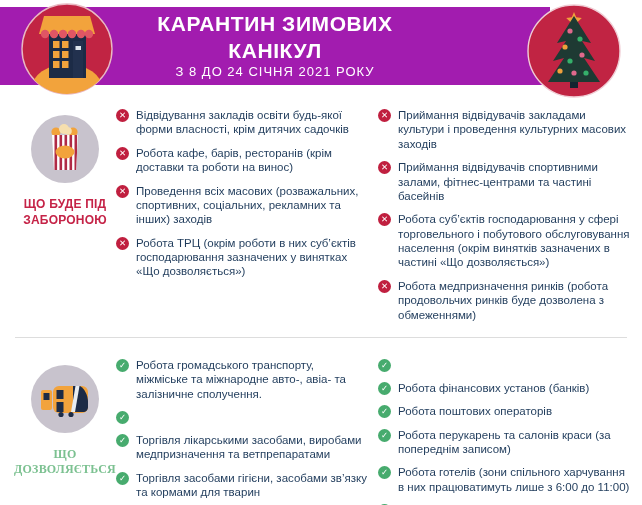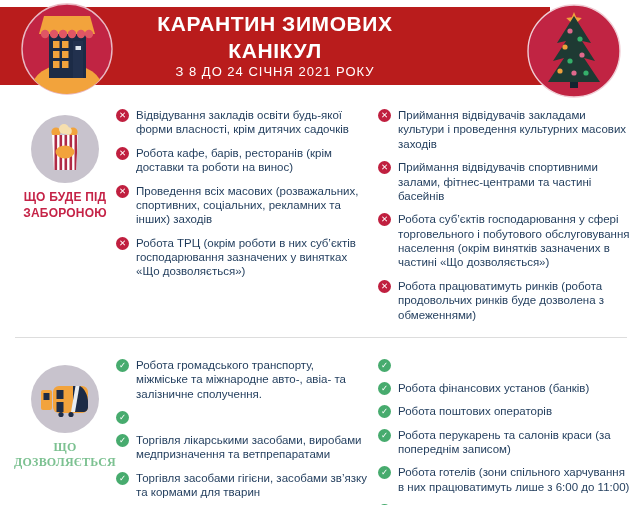--- a/index.html
+++ b/index.html
@@ -14,21 +14,21 @@
     height: 505px;
     background: #fff;
     overflow: hidden;
   }
 
   
   .band {
     position: absolute;
     top: 7px; left: 0;
     width: 550px; height: 78px;
-    background: #b91c1c;
+    background: #a21caf;
     padding-left: 21px;
   }
   .band-text {
     position: absolute;
     left: 130px; right: 130px; top: 0; bottom: 0;
     display: flex; flex-direction: column;
     align-items: center; justify-content: center;
     color: #fff; text-align: center;
   }
   .band-title {
@@ -49,21 +49,21 @@
     display: flex;
     padding: 8px 12px 0 14px;
   }
   .side {
     width: 102px; min-width: 102px;
     display: flex; flex-direction: column; align-items: center;
     padding-top: 10px;
   }
   .side svg { display: block; }
   .side-label {
-    margin-top: 6px;
+    margin-top: 13px;
     font-size: 12px; font-weight: bold; text-align: center;
     line-height: 1.3; letter-spacing: .2px;
   }
   .side-label.red   { color: #c52347; }
   .side-label.green { color: #7cc191; font-family: Liberation Serif, serif; }
 
   .cols { display: flex; flex: 1; gap: 10px; padding-top: 4px; }
   ul.col { list-style: none; flex: 1; }
   ul.col li {
     display: flex; gap: 7px;
@@ -203,21 +203,21 @@
           <li>
               <span class="mark x">✕</span>
               <span>Приймання відвідувачів спортивними залами, фітнес-центрами та частині басейнів</span>
             </li>
           <li>
               <span class="mark x">✕</span>
               <span>Робота суб’єктів господарювання у сфері торговельного і побутового обслуговування населення (окрім винятків зазначених в частині «Що дозволяється»)</span>
             </li>
           <li>
               <span class="mark x">✕</span>
-              <span>Робота працюватимуть ринків (робота продовольчих ринків буде дозволена з обмеженнями)</span>
+              <span>Робота медпризначення ринків (робота продовольчих ринків буде дозволена з обмеженнями)</span>
             </li>
         </ul>
       </div>
     </section>
 
     <hr class="divider">
 
     <section class="block">
       <aside class="side">
         <span>

